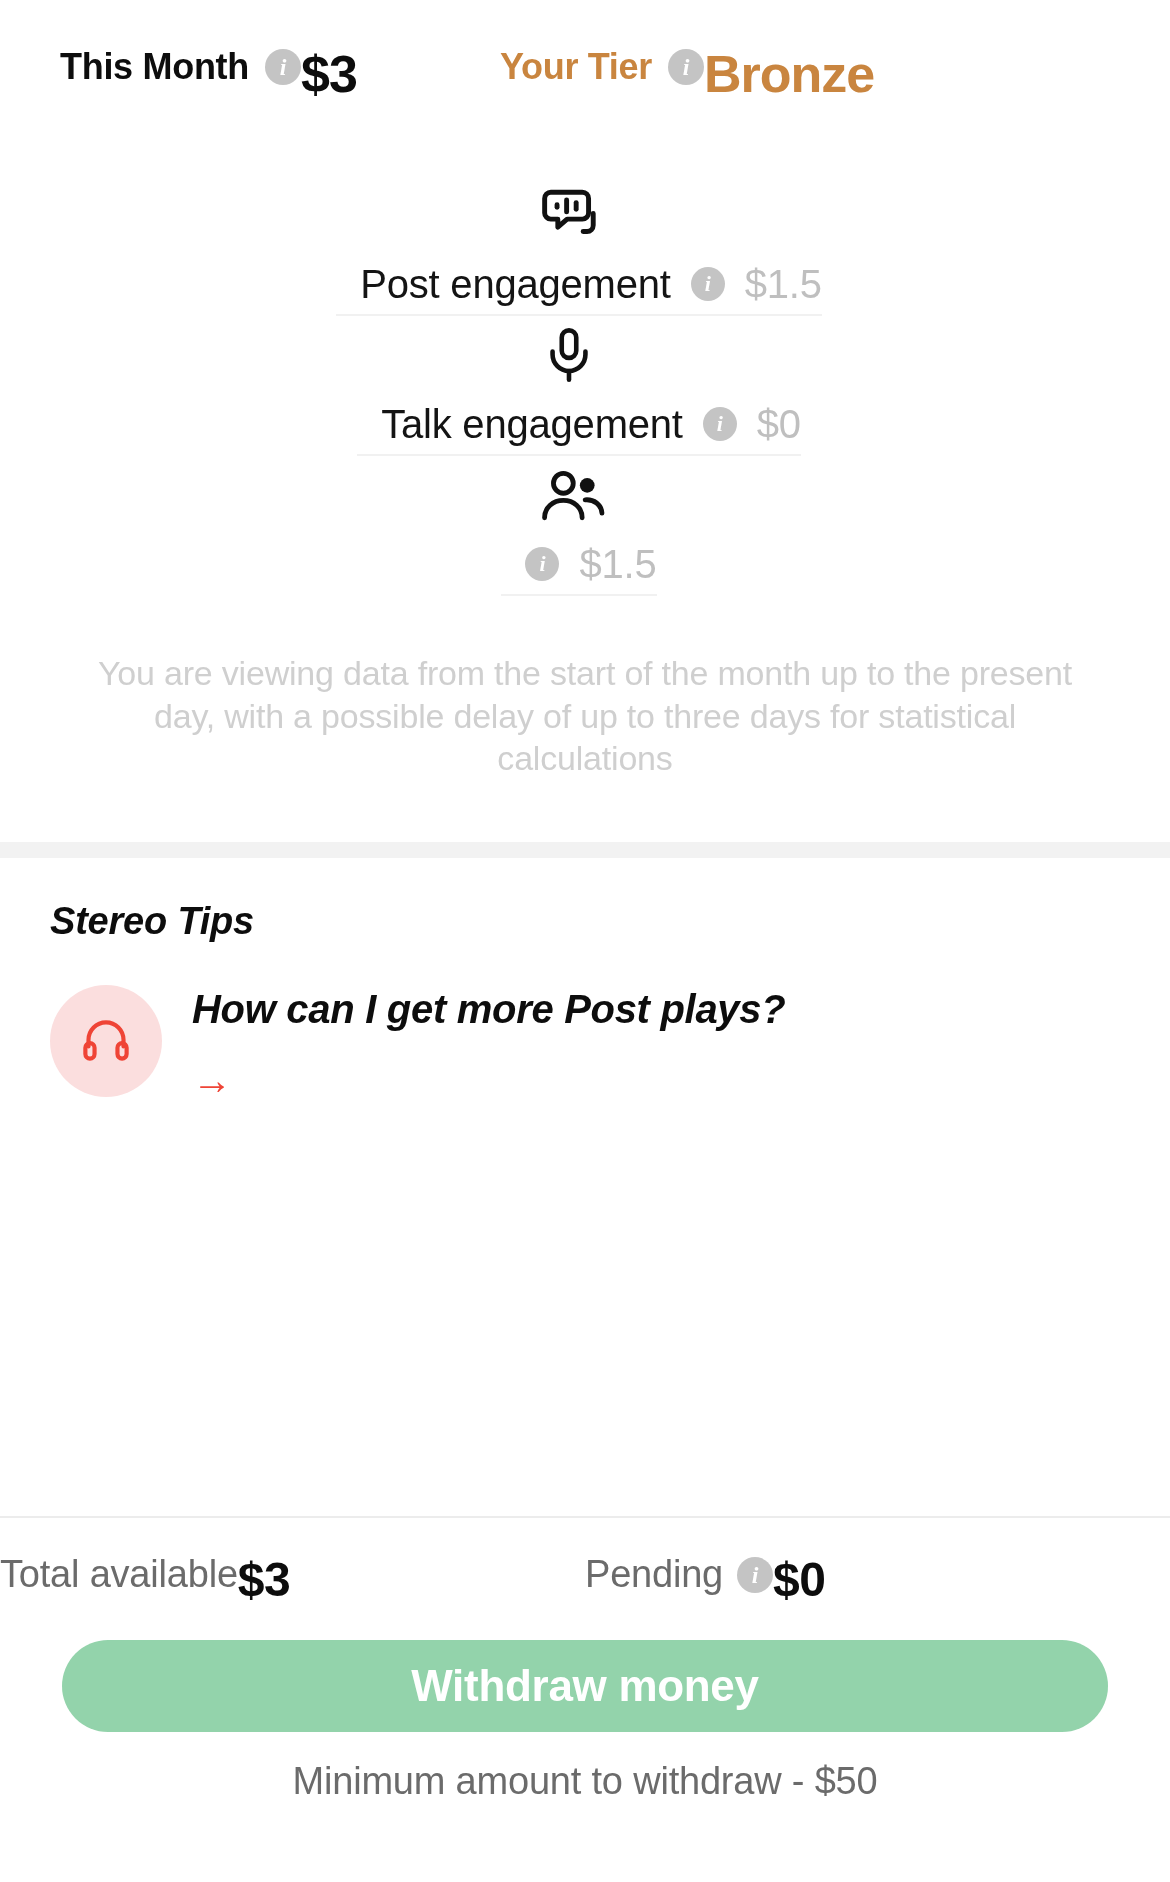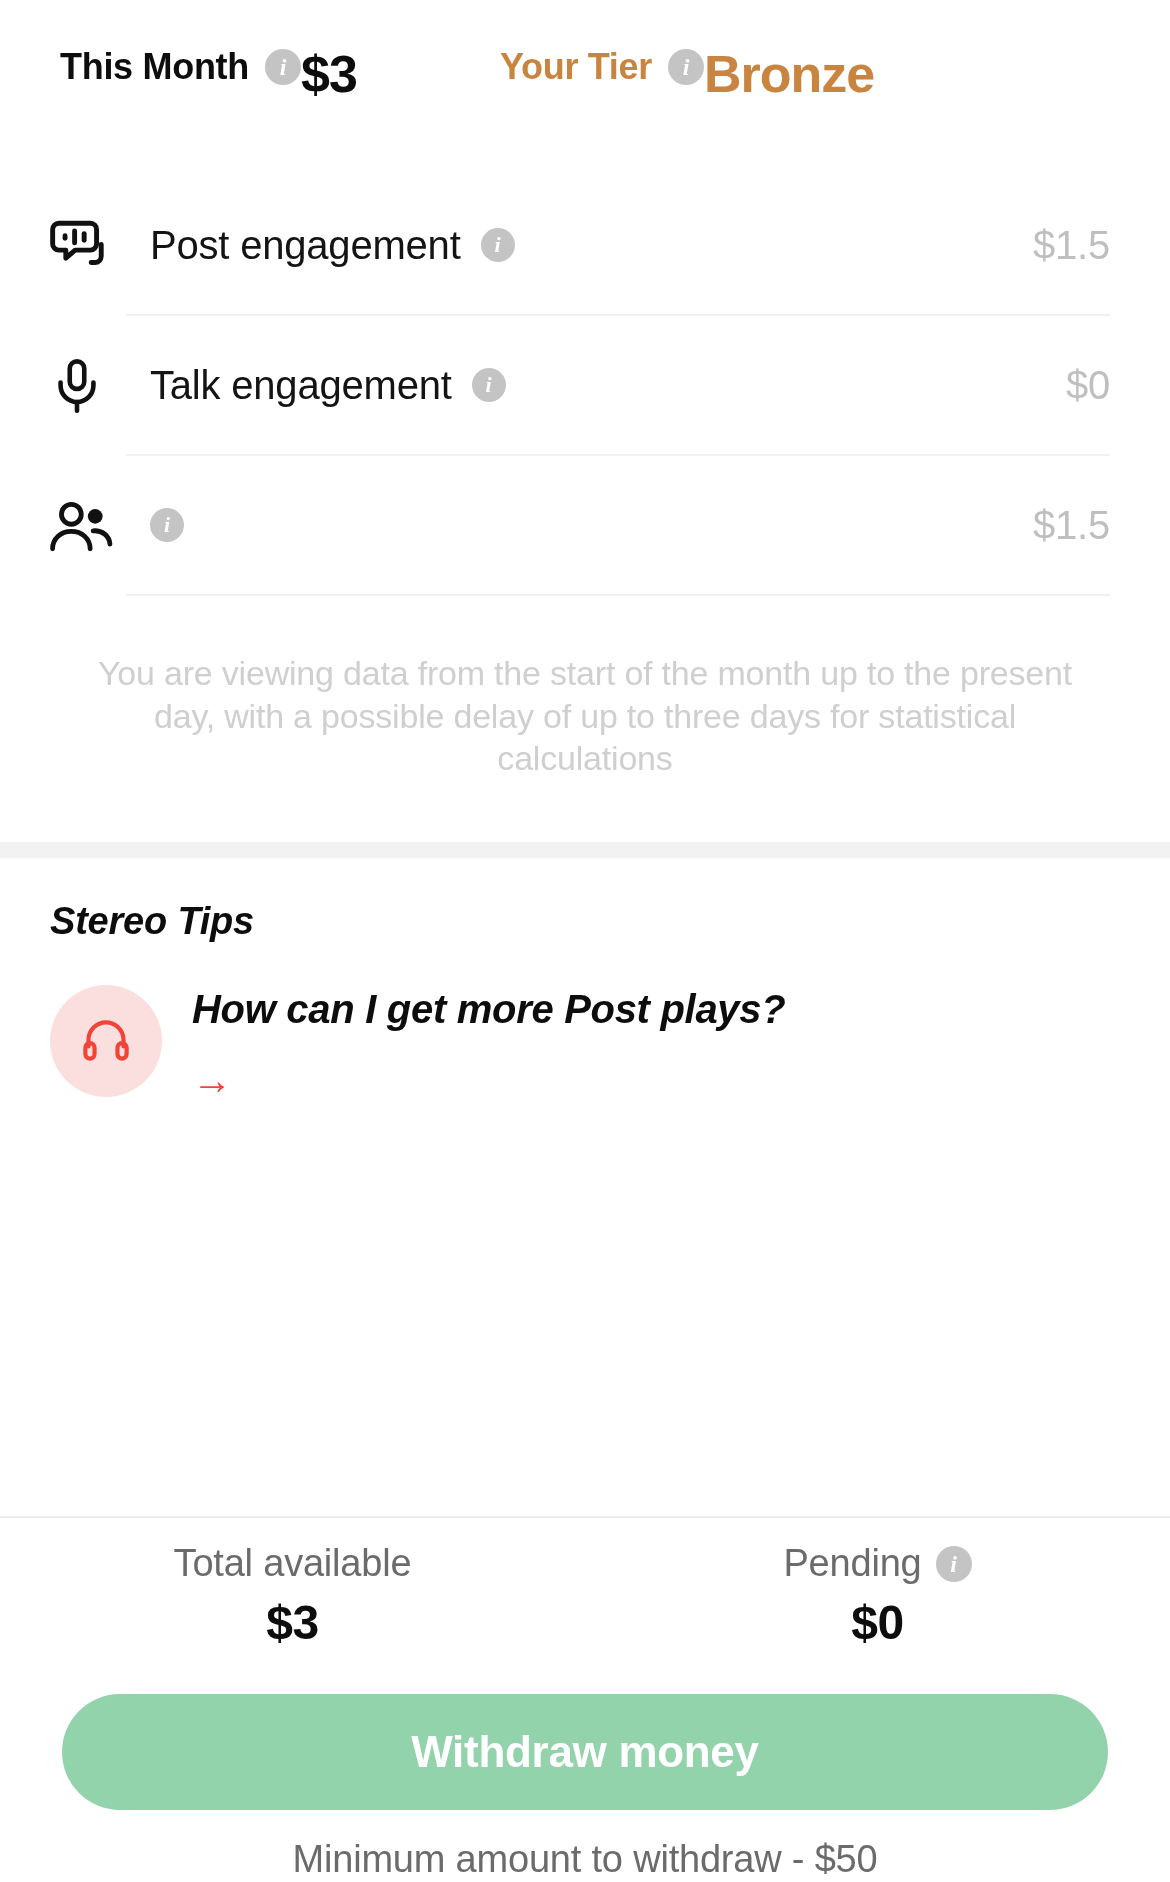--- a/index.html
+++ b/index.html
@@ -64,20 +64,21 @@
   }
   .info-badge.small { width: 34px; height: 34px; font-size: 22px; }
 
   
   .earn-list { margin-top: 72px; padding-left: 48px; }
   .earn-row {
     display: flex;
     align-items: center;
     height: 140px;
     padding-right: 60px;
+    flex-direction: column;
   }
   .earn-icon {
     width: 78px;
     flex: 0 0 78px;
     display: flex;
     align-items: center;
     justify-content: flex-start;
     color: #0d0d0d;
   }
   .earn-body {
@@ -187,44 +188,43 @@
     padding-top: 24px;
   }
   .totals {
     display: flex;
     justify-content: center;
     gap: 0;
   }
   .total-col {
     width: 50%;
     display: flex;
-    flex-direction: column;
     align-items: center;
   }
   .total-label-row {
     display: flex;
     align-items: center;
     gap: 14px;
   }
   .total-label {
     font-size: 38px;
     color: #6b6b6b;
     letter-spacing: -0.2px;
   }
   .total-value {
     margin-top: 10px;
     font-size: 48px;
     font-weight: bold;
     color: #0d0d0d;
     letter-spacing: -0.5px;
   }
   .withdraw-btn {
-    margin: 44px auto 0 auto;
+    margin: 33px auto 0 auto;
     width: 1046px;
-    height: 116px;
+    height: 92px;
     border-radius: 58px;
     background: #93d3ab;
     color: #ffffff;
     font-size: 44px;
     font-weight: bold;
     letter-spacing: -0.3px;
     display: flex;
     align-items: center;
     justify-content: center;
     border: none;

